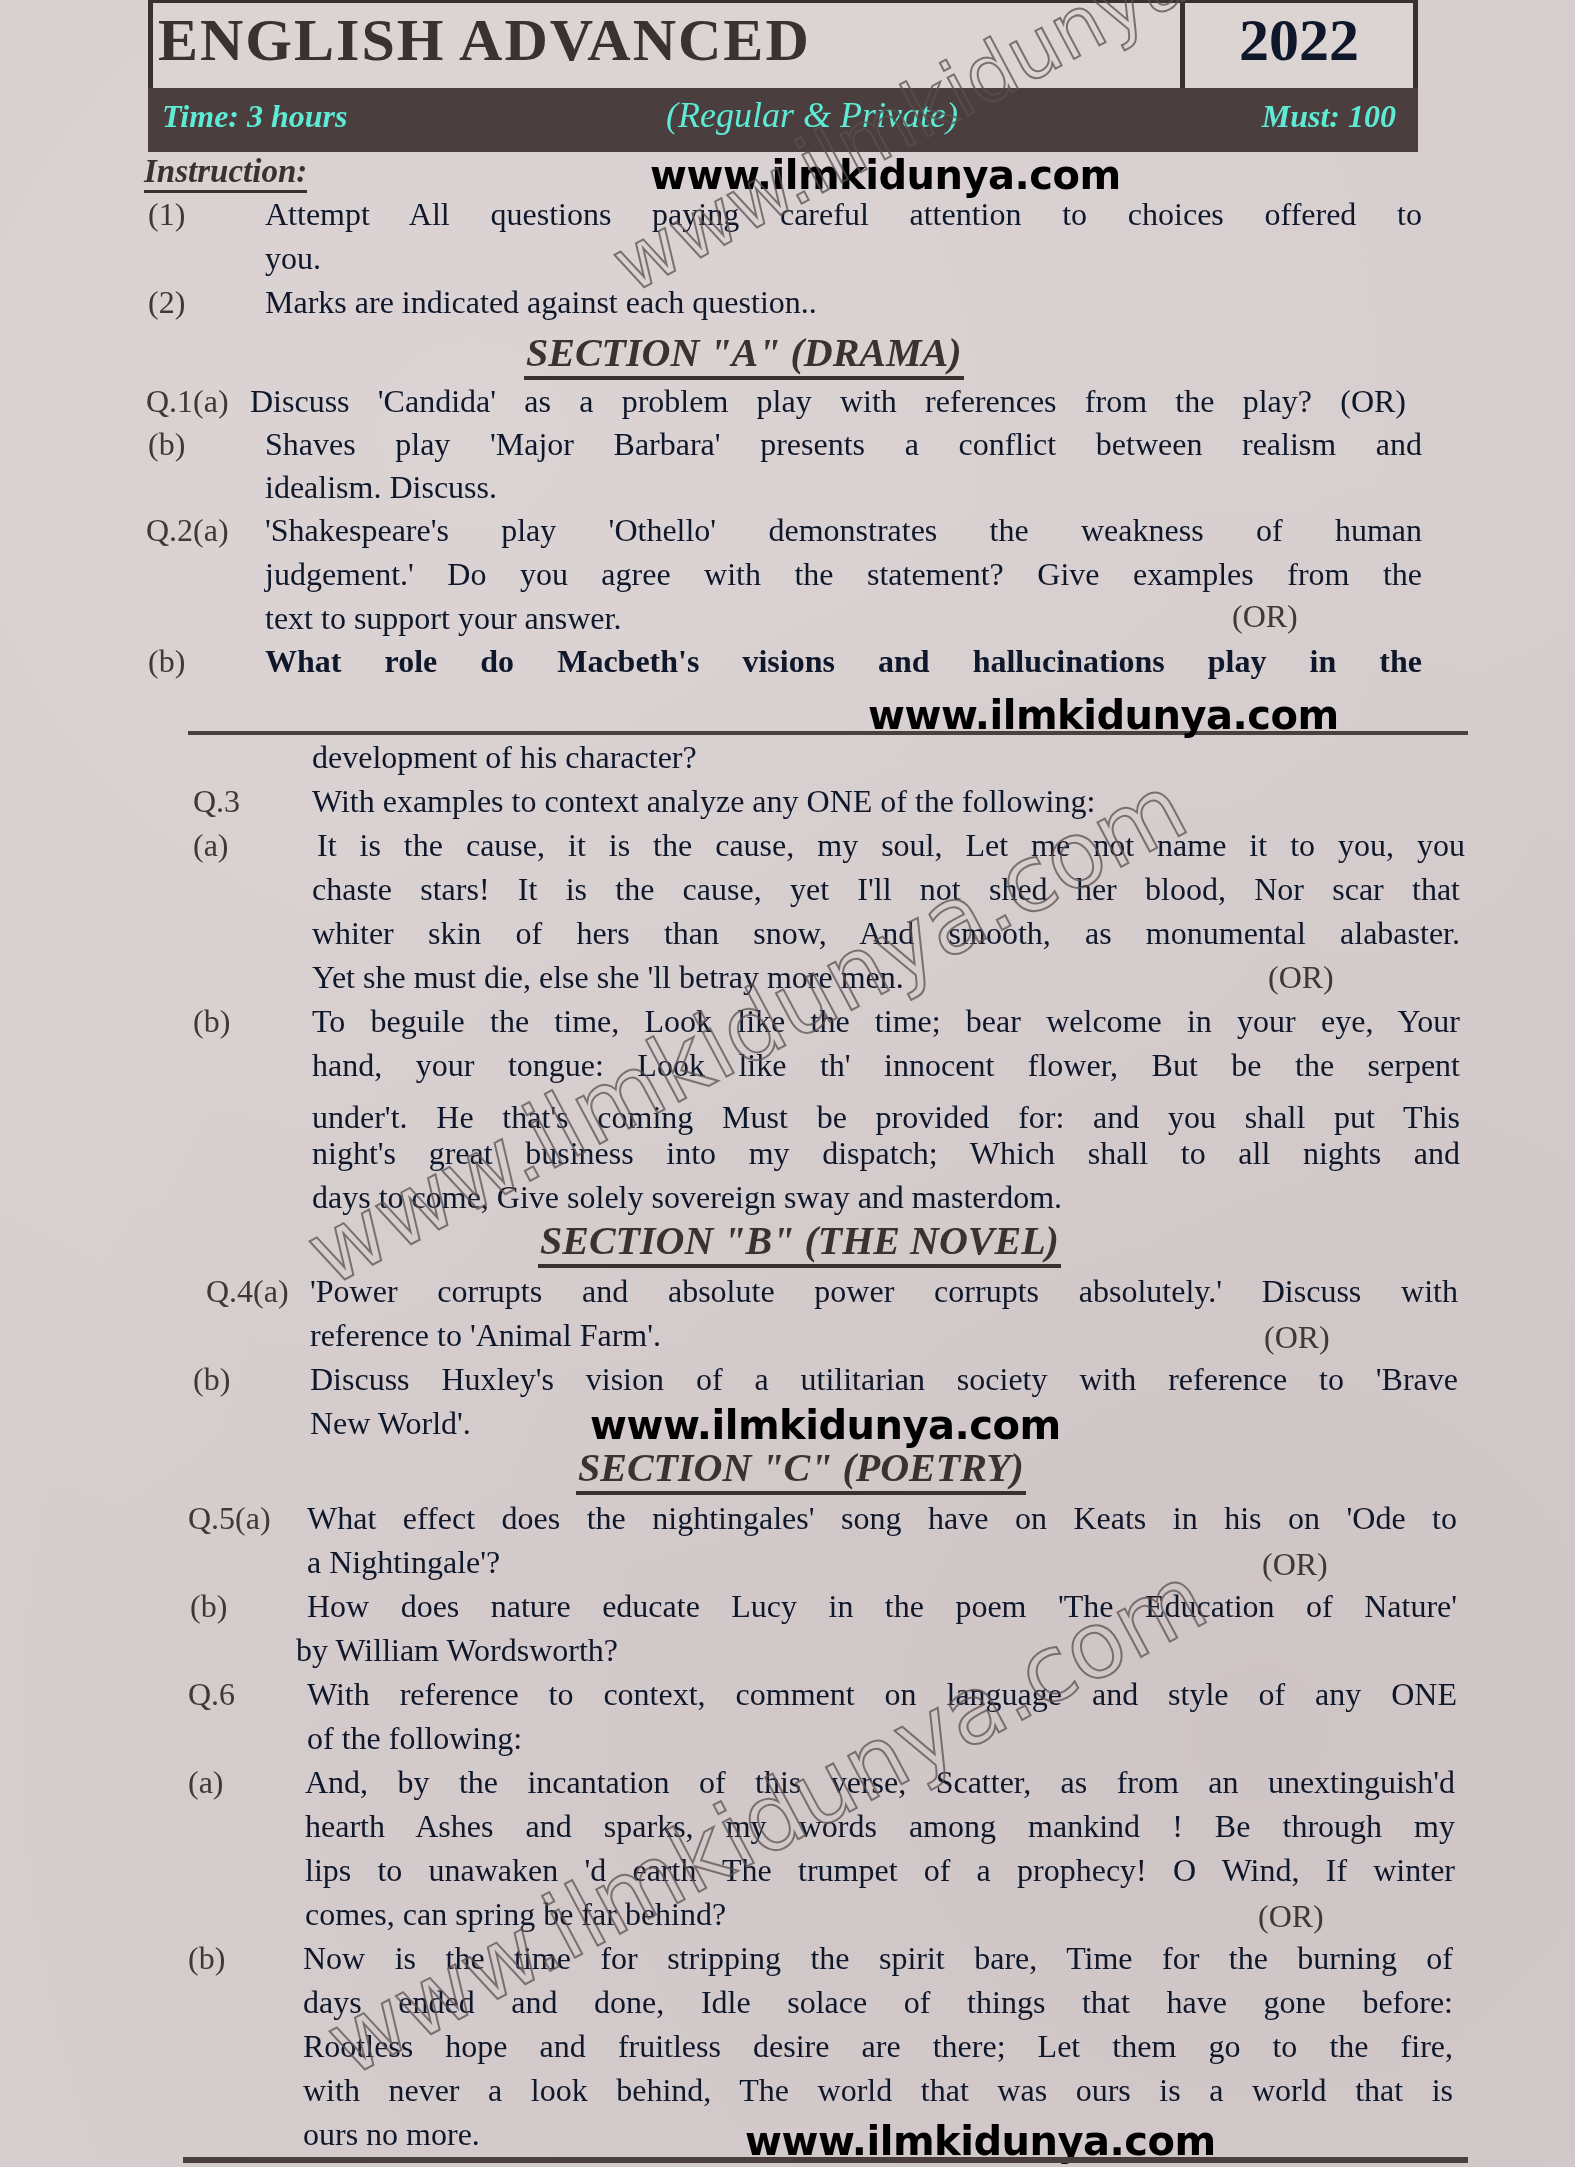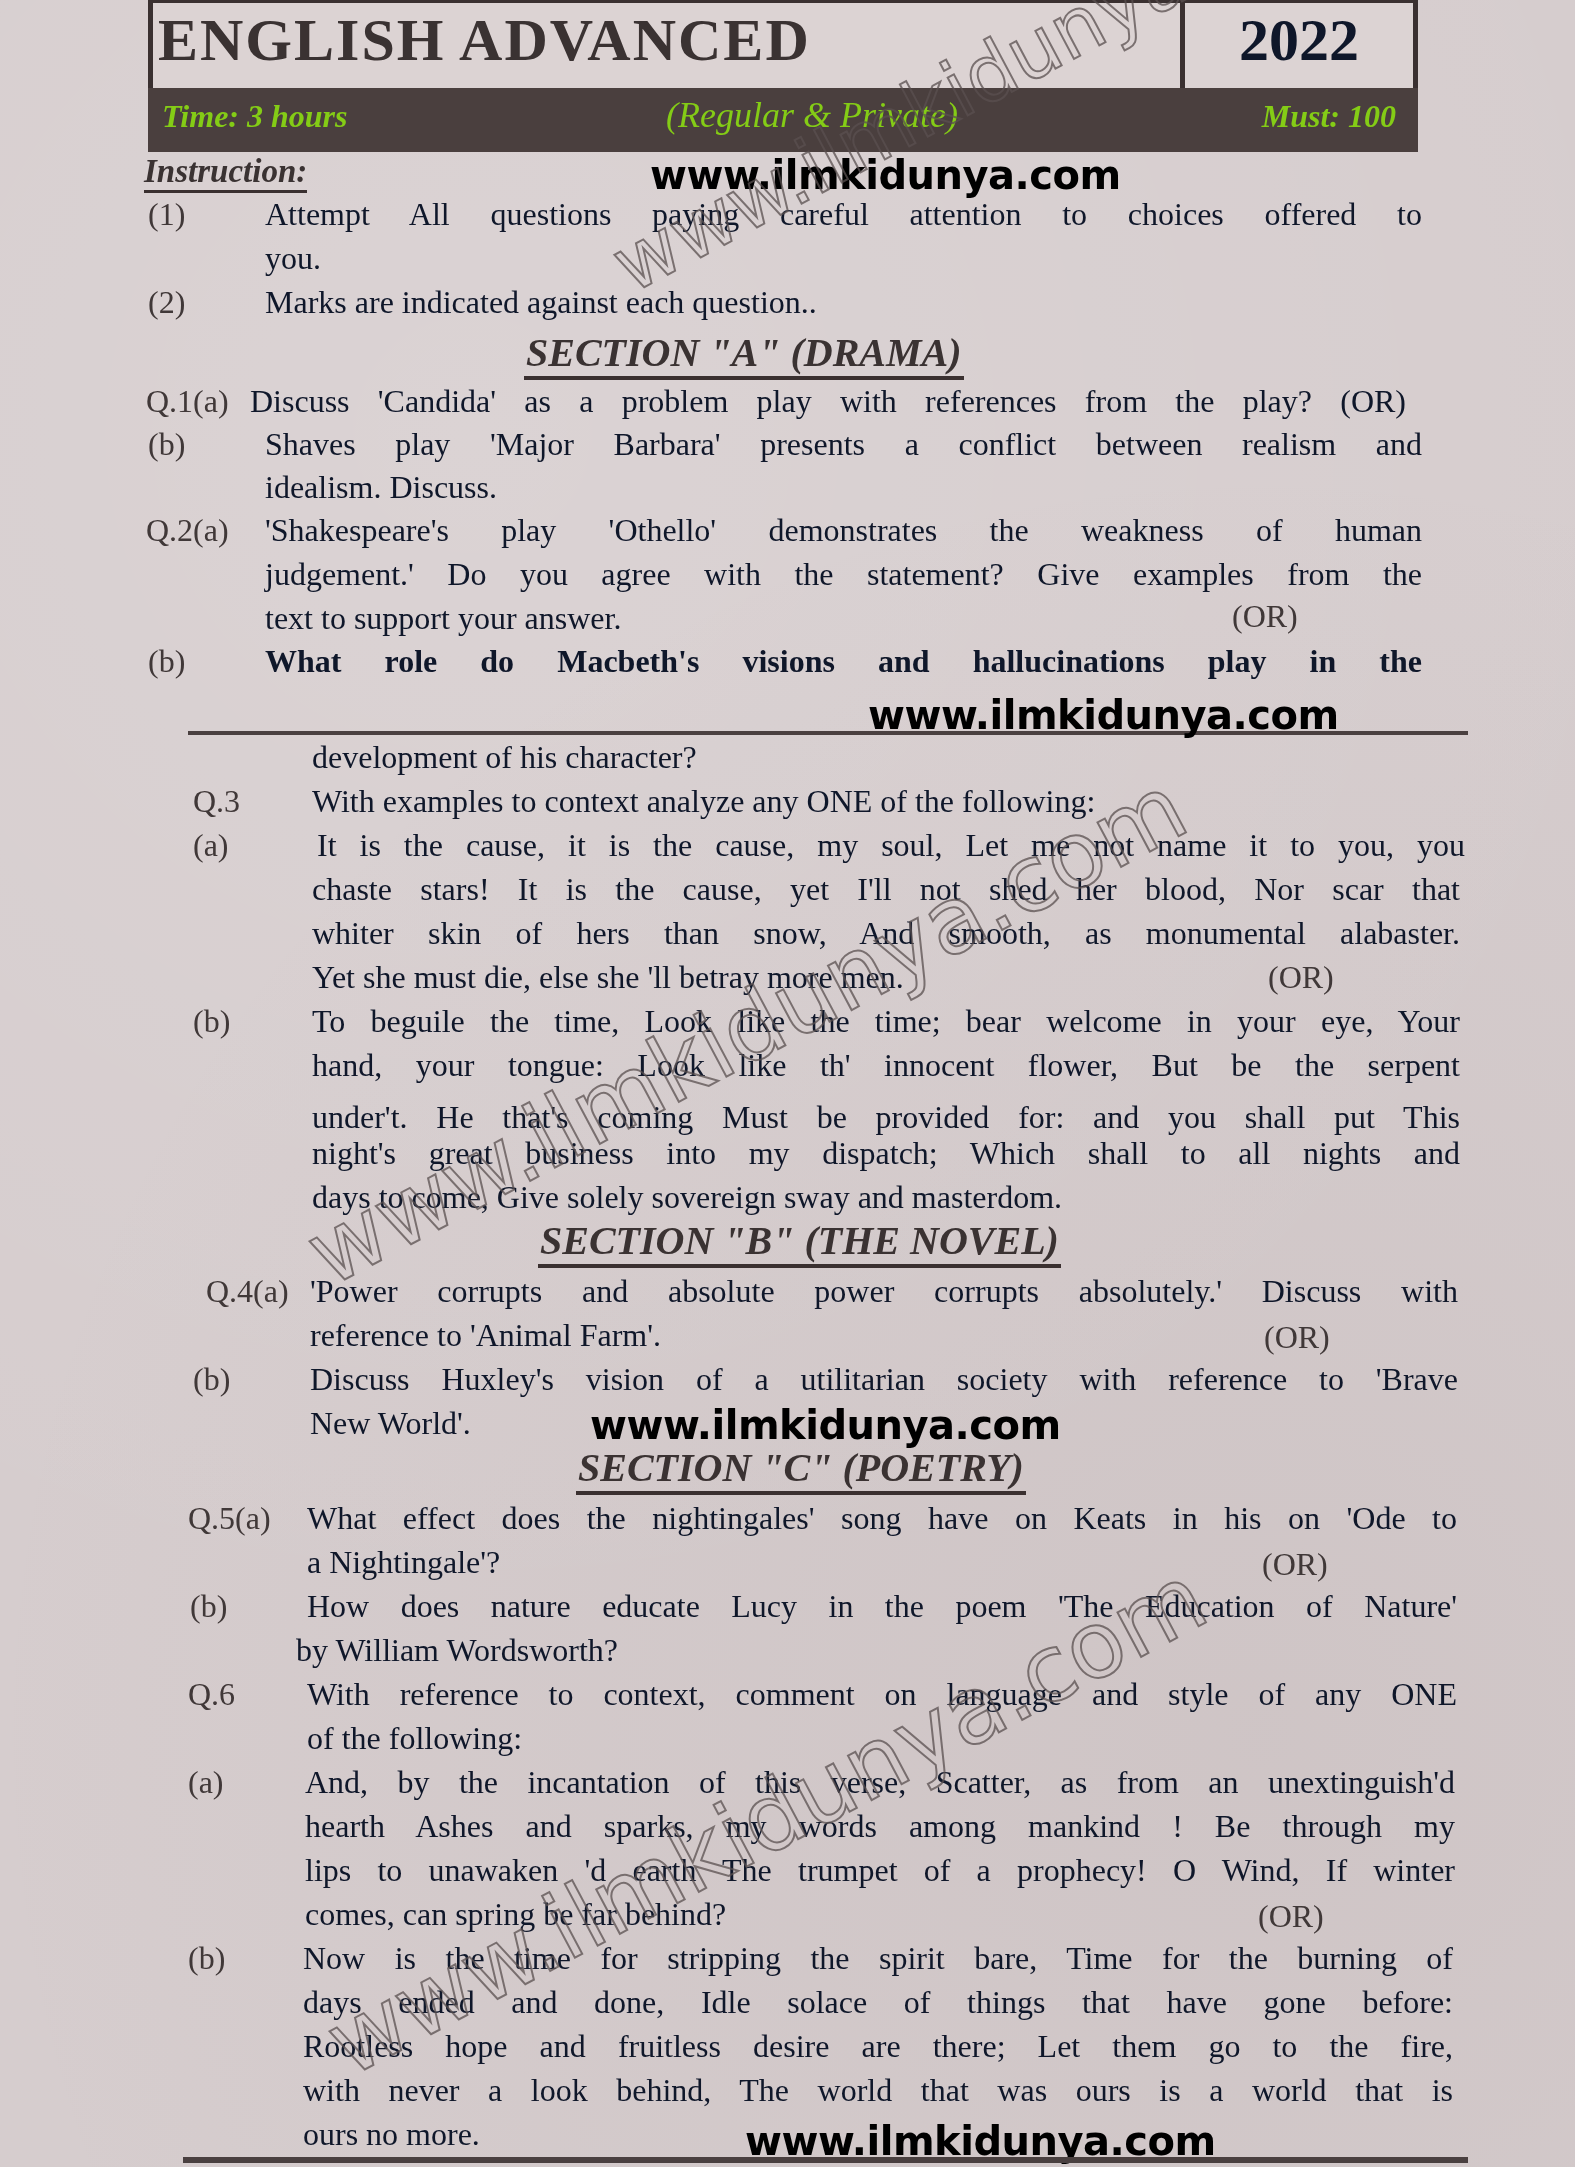--- a/index.html
+++ b/index.html
@@ -23,21 +23,21 @@
     font-size: 60px; letter-spacing: 2px; color: #3a3232;
   }
   .hdr-divider { left: 1180px; top: 0; width: 5px; height: 88px; background: #3a3030; }
   .hdr-year {
     left: 1185px; top: 6px; width: 228px; text-align: center;
     font-family: "Liberation Serif", serif; font-weight: bold; font-size: 60px; color: #0f172a;
   }
   .hdr-bar {
     left: 148px; top: 88px; width: 1270px; height: 64px; background: #4a3f3e;
   }
-  .hdr-bar span { position: absolute; top: 10px; color: #84cc16; font-family: "Liberation Serif", serif; font-style: italic; }
+  .hdr-bar span { position: absolute; top: 10px; color: #5eead4; font-family: "Liberation Serif", serif; font-style: italic; }
   .hdr-time { left: 14px; font-size: 32px; font-weight: bold; }
   .hdr-mode { left: 518px; font-size: 36px; top: 6px !important; }
   .hdr-marks { right: 22px; font-size: 32px; font-weight: bold; }
 
   .instr-title {
     left: 144px; top: 152px; font-family: "Liberation Serif", serif; font-style: italic; font-weight: bold;
     font-size: 33px; border-bottom: 3px solid #3a3030; line-height: 38px; color: #3a3232;
   }
 
   .line {

